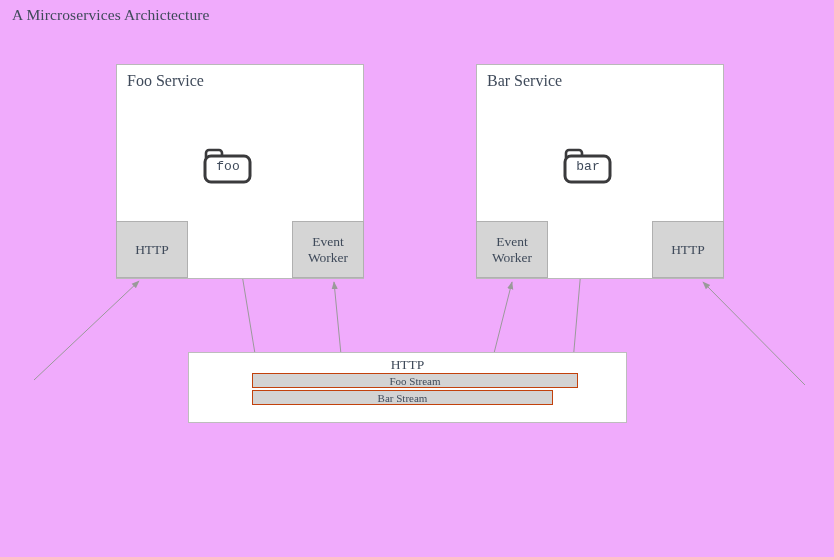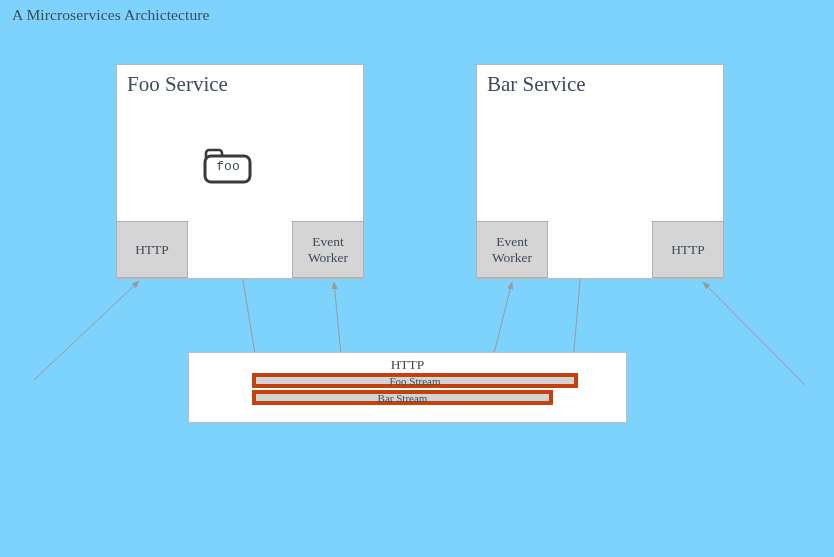--- a/index.html
+++ b/index.html
@@ -7,21 +7,21 @@
     padding: 0;
     background: #ffffff;
   }
   body {
     font-family: "Liberation Serif", serif;
   }
   #canvas {
     position: relative;
     width: 834px;
     height: 557px;
-    background: #7dd3fc;
+    background: #f0abfc;
     overflow: hidden;
   }
   #edges {
     position: absolute;
     left: 0;
     top: 0;
     width: 834px;
     height: 557px;
     pointer-events: none;
   }
@@ -37,21 +37,21 @@
   .service-box {
     position: absolute;
     border: 1px solid #b9b9b9;
     background: #ffffff;
     box-sizing: border-box;
   }
   .service-title {
     position: absolute;
     left: 10px;
     top: 7px;
-    font-size: 21px;
+    font-size: 16px;
     color: #3f4a5a;
     white-space: nowrap;
   }
   .node-box {
     position: absolute;
     background: #d5d5d5;
     border: 1px solid #b0b0b0;
     box-sizing: border-box;
     display: flex;
     align-items: center;
@@ -90,21 +90,21 @@
     position: absolute;
     width: 100%;
     top: 4px;
     text-align: center;
     font-size: 13.5px;
     color: #3f4a5a;
   }
   .stream-bar {
     position: absolute;
     background: #d3d3d3;
-    border: 4px solid #c2410c;
+    border: 1px solid #c2410c;
     box-sizing: border-box;
     display: flex;
     align-items: center;
     justify-content: center;
     font-size: 11px;
     color: #3f4a5a;
   }
 </style>
 </head>
 <body>
@@ -151,20 +151,27 @@
 
   <div class="node-box" style="left:292px; top:221px; width:72px; height:57px; flex-direction:column;">
     <span>Event</span>
     <span>Worker</span>
   </div>
 
   <div class="service-box" style="left:476px; top:64px; width:248px; height:215px;">
     <div class="service-title">Bar Service</div>
   </div>
 
+  <div class="folder" style="left:560px; top:146px;">
+    <svg width="56" height="40" viewBox="0 0 56 40">
+      <path d="M6,12 L6,7 a3,3 0 0 1 3,-3 L19,4 a3,3 0 0 1 3,3 L22,12" fill="none" stroke="#3a3a3c" stroke-width="2.6" stroke-linejoin="round"></path>
+      <rect x="5" y="10" width="45" height="26" rx="6" ry="6" fill="#ffffff" stroke="#3a3a3c" stroke-width="3"></rect>
+    </svg>
+    <div class="label">bar</div>
+  </div>
 
   <div class="node-box" style="left:476px; top:221px; width:72px; height:57px; flex-direction:column;">
     <span>Event</span>
     <span>Worker</span>
   </div>
 
   <div class="node-box" style="left:652px; top:221px; width:72px; height:57px;">
     <span>HTTP</span>
   </div>
 

